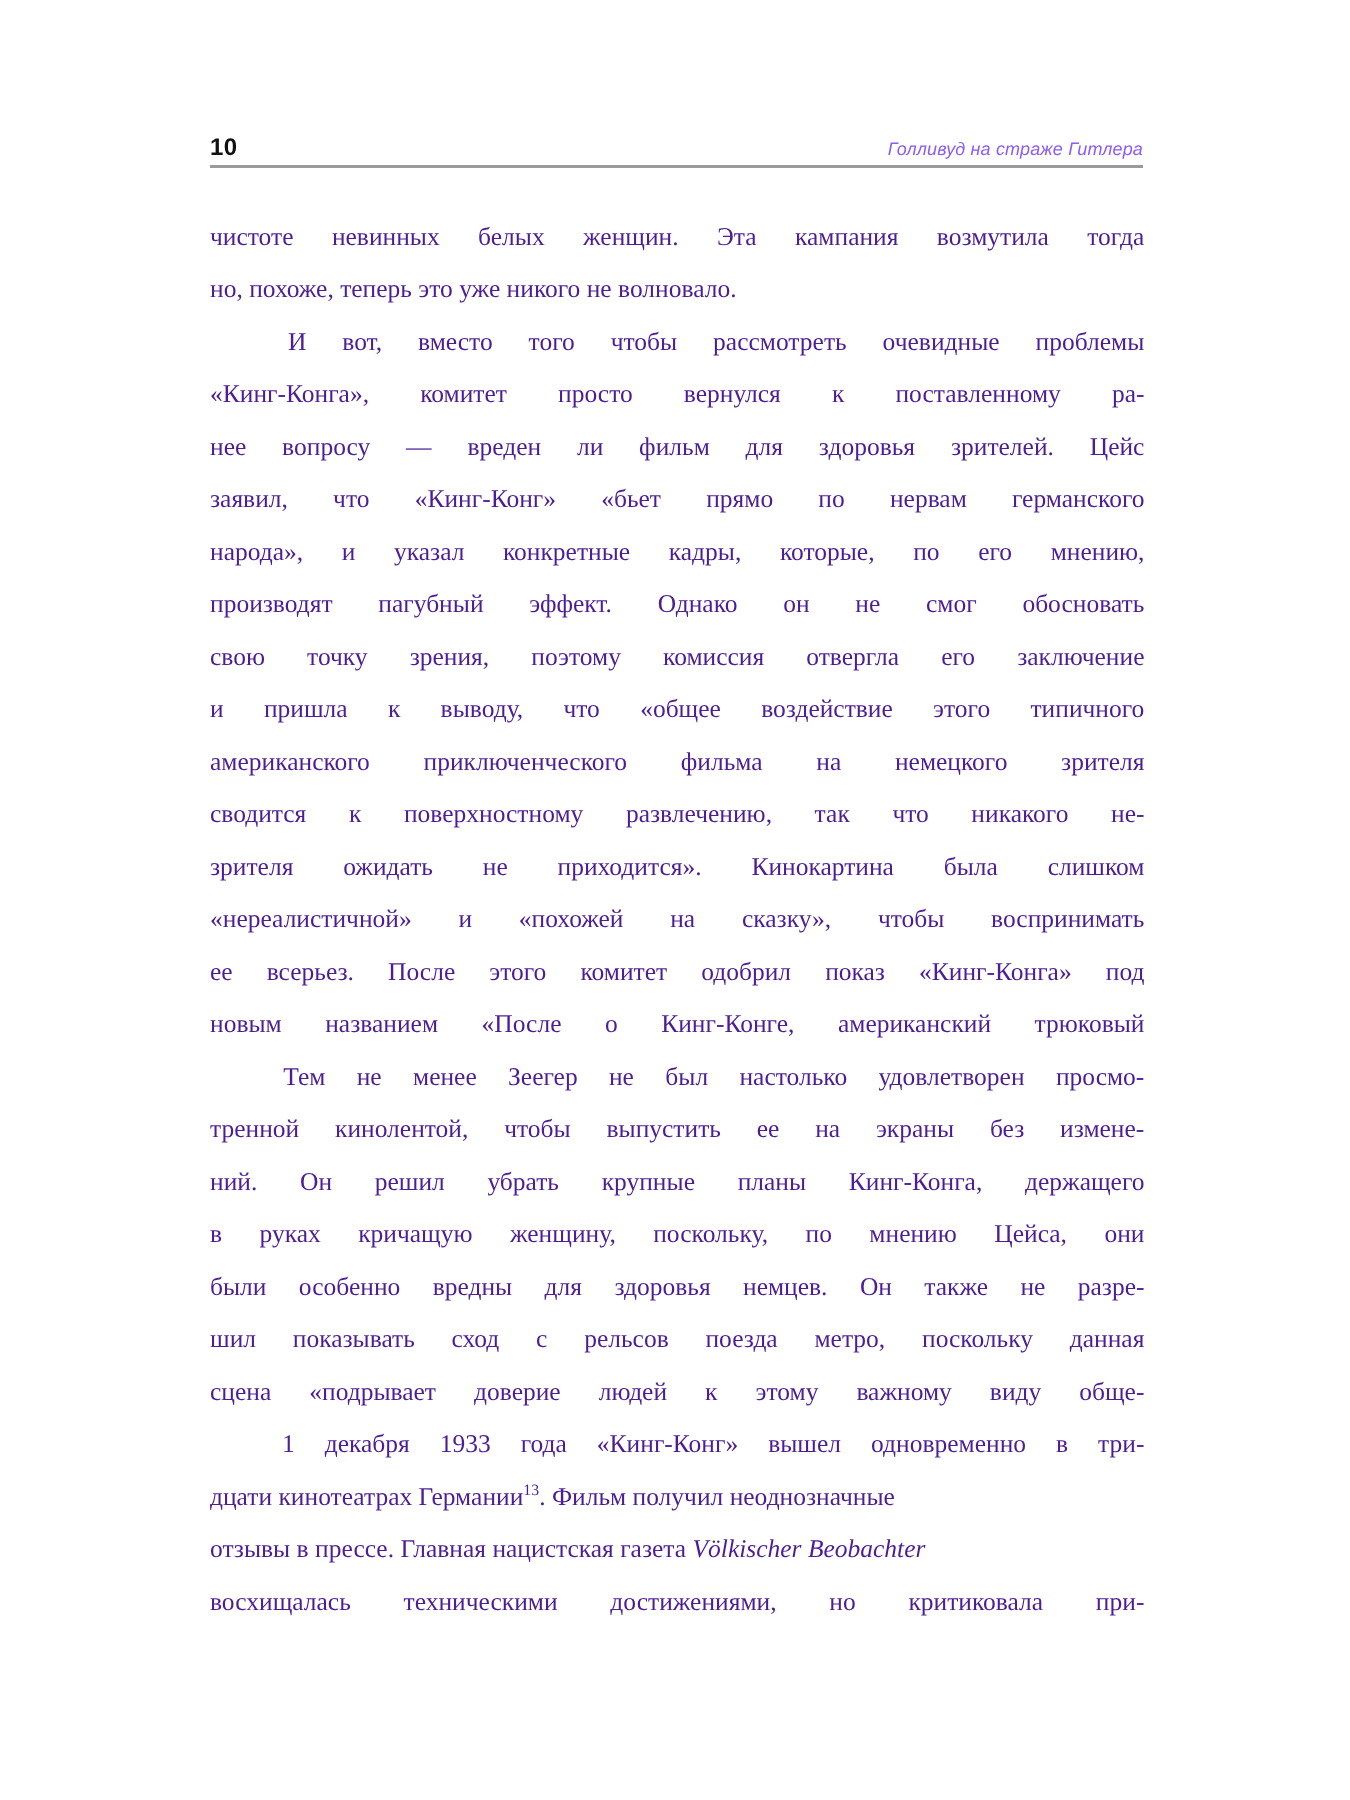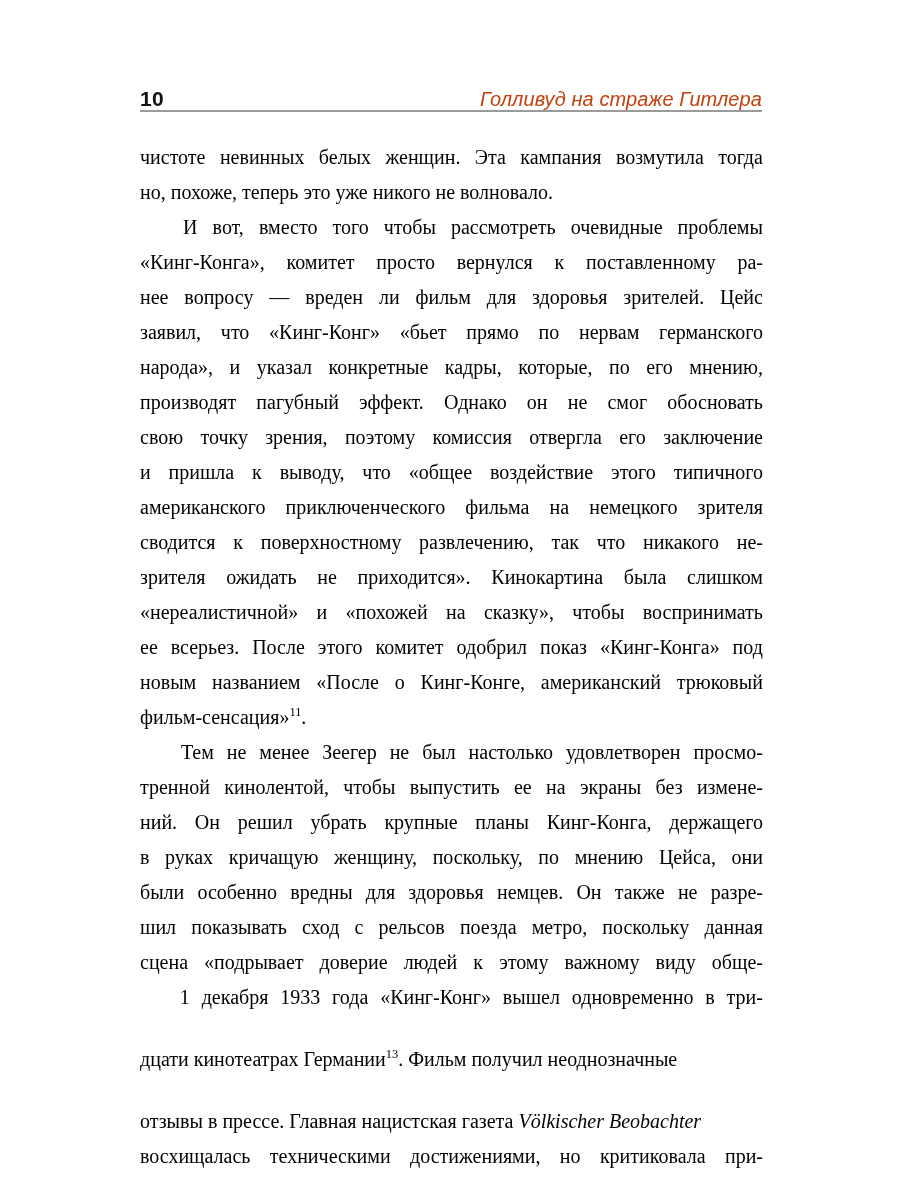--- a/index.html
+++ b/index.html
@@ -32,31 +32,31 @@
     top: 78px;
     width: 622px;
     height: 32px;
     display: flex;
     align-items: flex-end;
     justify-content: space-between;
   }
   .folio {
     font-family: "Liberation Sans", "DejaVu Sans", sans-serif;
     font-weight: bold;
-    font-size: 21px;
+    font-size: 16px;
     line-height: 22px;
     color: #111111;
     letter-spacing: 0.2px;
   }
   .running-title {
     font-family: "Liberation Sans", "DejaVu Sans", sans-serif;
     font-style: italic;
-    font-size: 20px;
+    font-size: 12px;
     line-height: 22px;
-    color: #c2410c;
+    color: #8b5cf6;
     letter-spacing: 0.1px;
     white-space: nowrap;
   }
   .header-rule {
     position: absolute;
     left: 140px;
     top: 110px;
     width: 622px;
     height: 2px;
     background: #9a9a9a;
@@ -65,37 +65,37 @@
   
   .textblock {
     position: absolute;
     left: 140px;
     top: 140px;
     width: 623px;
   }
 
   .para {
     margin: 0;
-    font-size: 20px;
+    font-size: 17px;
     line-height: 35px;
-    color: #000000;
+    color: #4c1d95;
   }
 
   
   .ln {
     display: block;
     white-space: nowrap;
   }
   
   .ln.j {
     display: flex;
     justify-content: space-between;
     white-space: nowrap;
   }
-  .ln.j > span.w { display: inline-block; margin-top: 27px; }
+  .ln.j > span.w { display: inline-block; }
 
   .indent { display: inline-block; width: 28px; }
 
   sup {
     font-size: 0.62em;
     vertical-align: super;
     line-height: 0;
   }
 
   em.ital {
@@ -158,21 +158,20 @@
         </span>
       <span class="ln j">
           <span class="w" style="display: contents;"><span class="w">«нереалистичной»</span><span class="w">и</span><span class="w">«похожей</span><span class="w">на</span><span class="w">сказку»,</span><span class="w">чтобы</span><span class="w">воспринимать</span></span>
         </span>
       <span class="ln j">
           <span class="w" style="display: contents;"><span class="w">ее</span><span class="w">всерьез.</span><span class="w">После</span><span class="w">этого</span><span class="w">комитет</span><span class="w">одобрил</span><span class="w">показ</span><span class="w">«Кинг-Конга»</span><span class="w">под</span></span>
         </span>
       <span class="ln j">
           <span class="w" style="display: contents;"><span class="w">новым</span><span class="w">названием</span><span class="w">«После</span><span class="w">о</span><span class="w">Кинг-Конге,</span><span class="w">американский</span><span class="w">трюковый</span></span>
         </span>
-      <span class="ln"><span>фильм-сенсация»</span><sup>11</sup><span>.</span></span>
     </p>
 
     <p class="para">
       <span class="ln j">
         <span class="indent"></span>
         <span class="w" style="display: contents;"><span class="w">Тем</span><span class="w">не</span><span class="w">менее</span><span class="w">Зеегер</span><span class="w">не</span><span class="w">был</span><span class="w">настолько</span><span class="w">удовлетворен</span><span class="w">просмо-</span></span>
       </span>
       <span class="ln j">
           <span class="w" style="display: contents;"><span class="w">тренной</span><span class="w">кинолентой,</span><span class="w">чтобы</span><span class="w">выпустить</span><span class="w">ее</span><span class="w">на</span><span class="w">экраны</span><span class="w">без</span><span class="w">измене-</span></span>
         </span>

